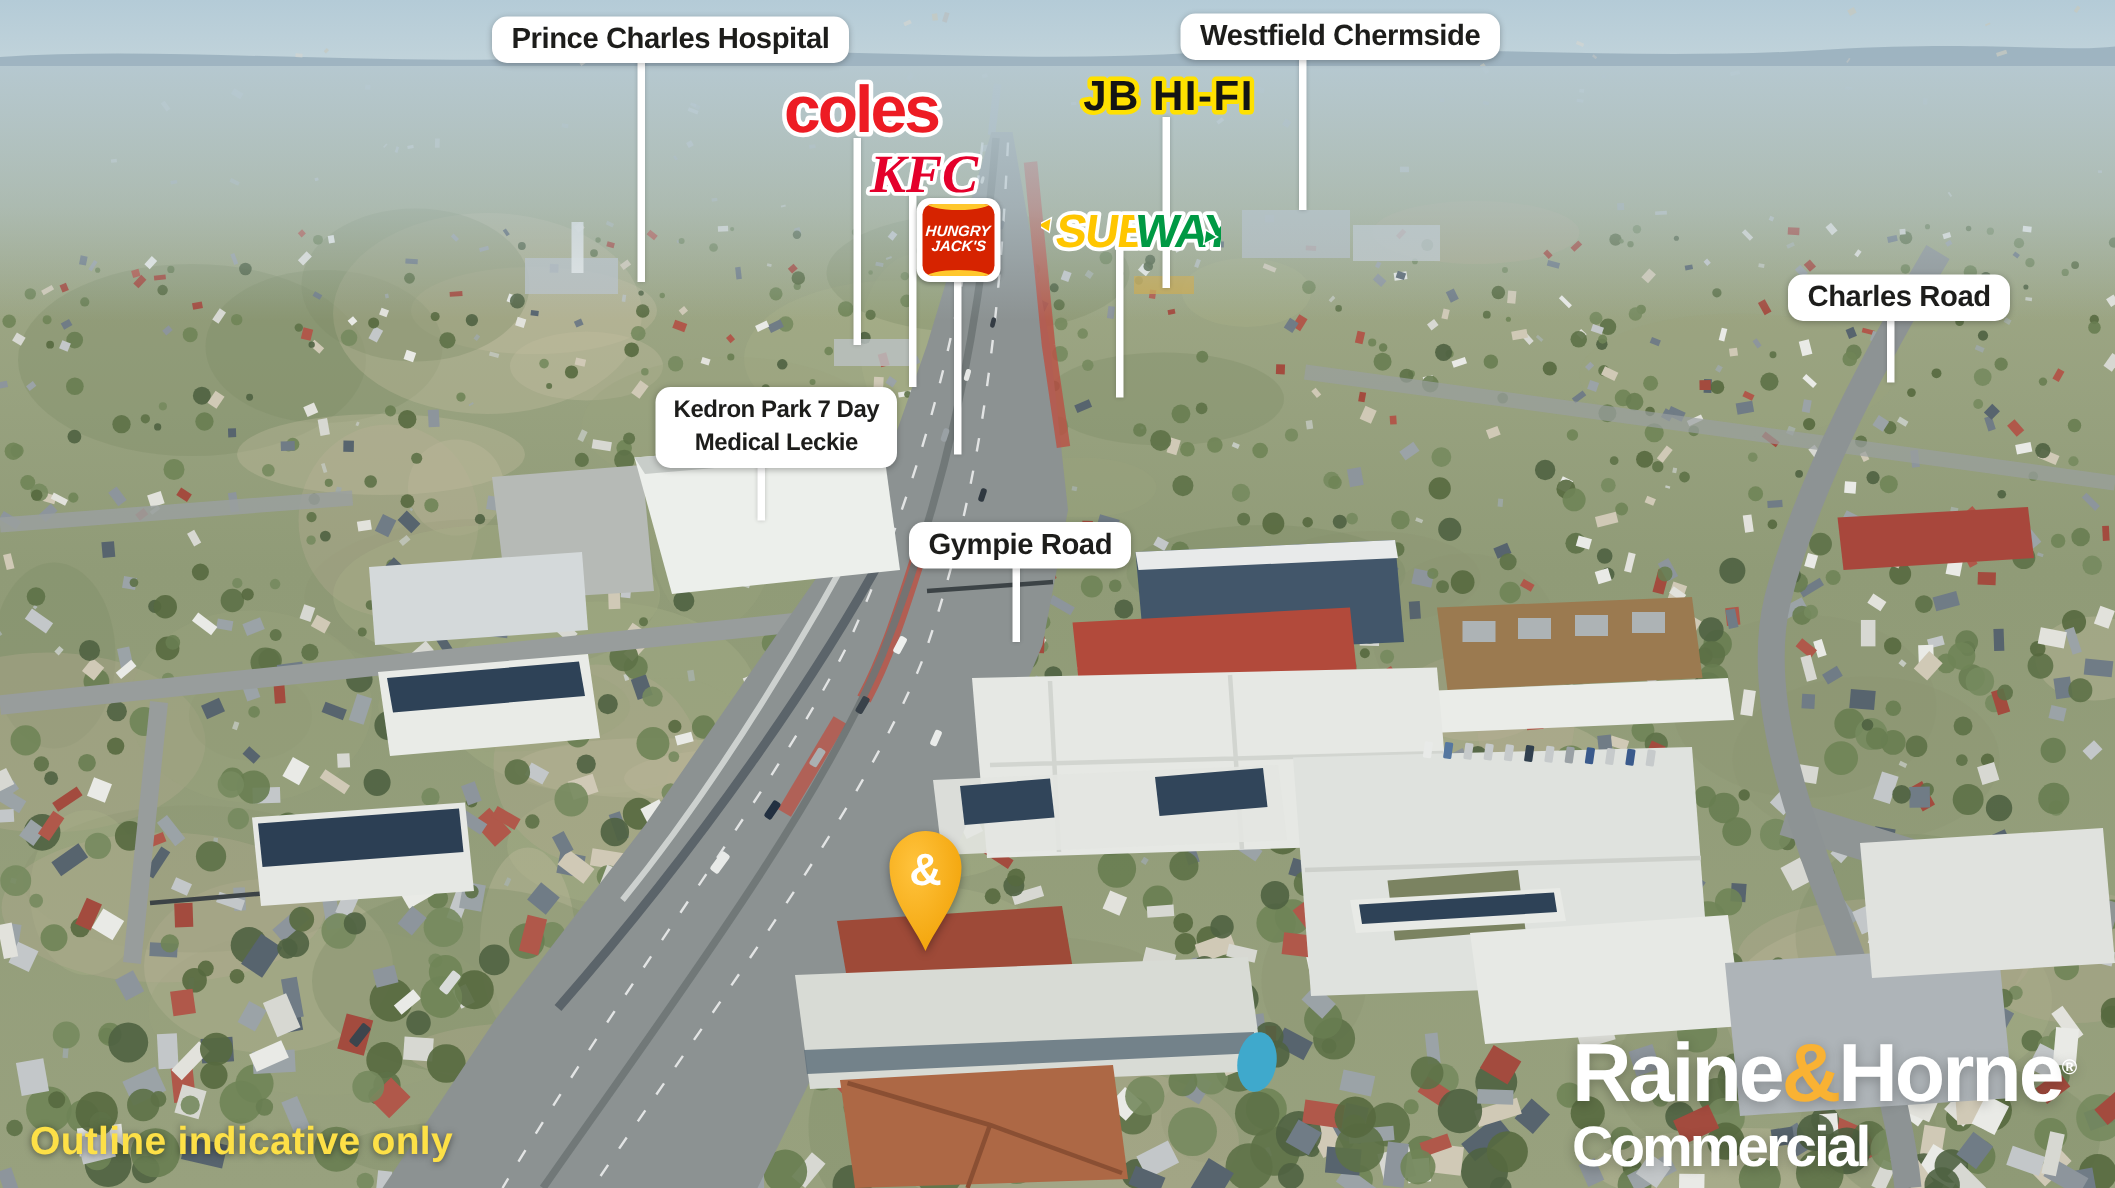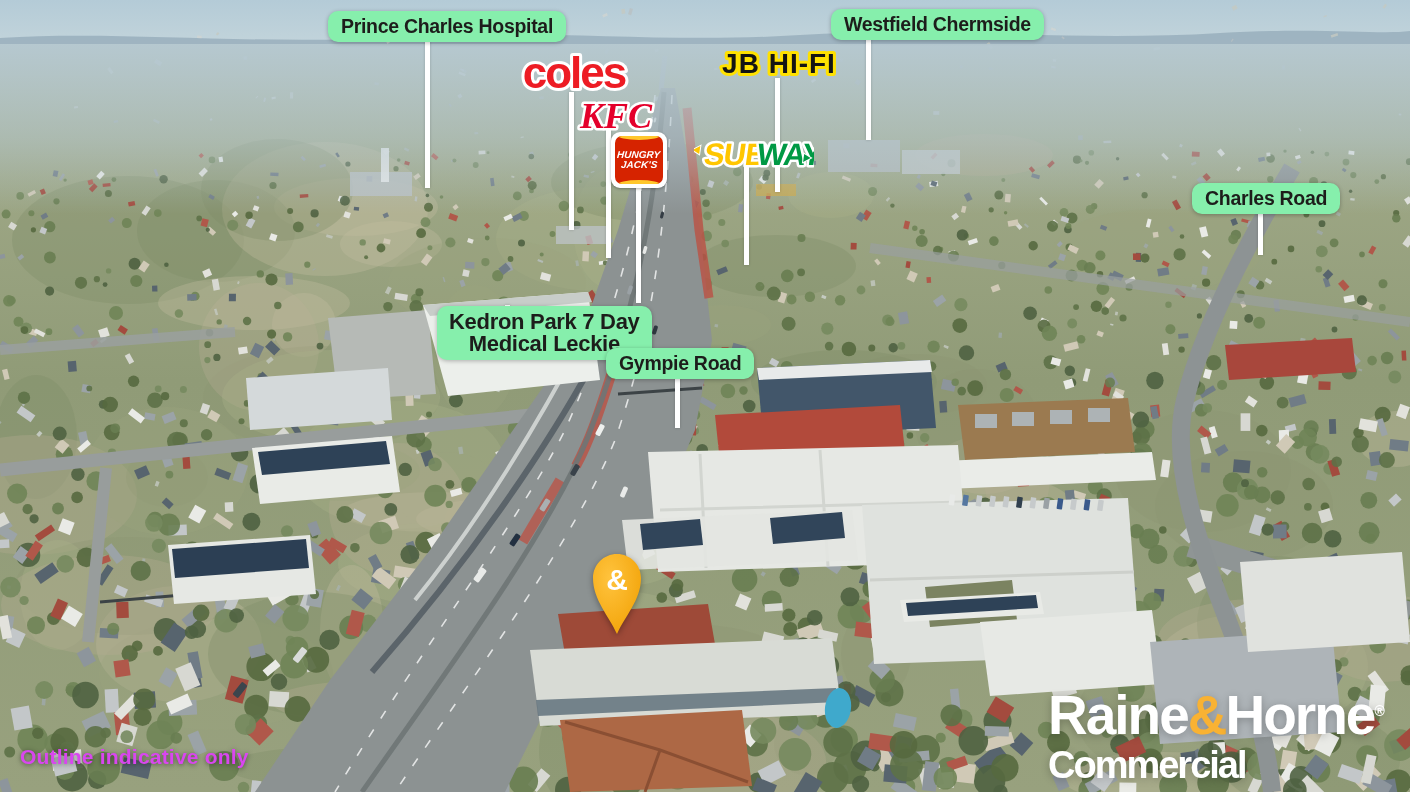--- a/index.html
+++ b/index.html
@@ -1,27 +1,27 @@
 <!DOCTYPE html>
 <html><head>
 <meta charset="utf-8">
 <style>
   html,body{margin:0;padding:0;background:#222;}
   #stage{position:relative;width:1410px;height:792px;overflow:hidden;
          font-family:"Liberation Sans",sans-serif;}
   #aerial{position:absolute;left:0;top:0;z-index:1;}
 
   
-  .loc-label{position:absolute;z-index:6;background:#86efac;color:#1d1d1b;
+  .loc-label{position:absolute;z-index:6;background:#ffffff;color:#1d1d1b;
     border-radius:10px;padding:4px 13px;font-weight:bold;font-size:19.5px;
     letter-spacing:-0.3px;white-space:nowrap;text-align:center;
     box-shadow:0 1px 4px rgba(0,0,0,.28);}
-  .loc-label.two-line{font-size:22px;line-height:22px;padding:5px 12px;margin-top:48px;}
+  .loc-label.two-line{font-size:16px;line-height:22px;padding:5px 12px;}
   #lbl-prince{left:328px;top:11px;}
-  #lbl-westfield{left:787px;top:9px;margin-left:44px;}
+  #lbl-westfield{left:787px;top:9px;}
   #lbl-leckie{left:1192px;top:183px;}
   #lbl-kedron{left:437px;top:258px;}
   #lbl-gympie{left:606px;top:348px;text-align:right;}
 
   
   .leader{position:absolute;z-index:4;width:5px;background:#fff;
     box-shadow:0 0 3px rgba(0,0,0,.2);}
   #ld-prince{left:425px;top:40px;height:148px;}
   #ld-westfield{left:866px;top:36px;height:104px;}
   #ld-leckie{left:1258px;top:208px;height:47px;}
@@ -59,22 +59,22 @@
   
   #brand{position:absolute;left:1048px;top:686px;z-index:6;color:#fff;
     font-weight:bold;letter-spacing:-2px;
     text-shadow:0 2px 8px rgba(0,0,0,.25);}
   .brand-line1{font-size:55px;line-height:50px;white-space:nowrap;}
   .brand-line2{font-size:38px;line-height:50px;white-space:nowrap;}
   .amp{color:#f9b233;}
   .reg{font-size:14px;vertical-align:18px;letter-spacing:0;}
 
   
-  #disclaimer{position:absolute;left:20px;top:745px;z-index:6;color:#d946ef;
-    font-size:21px;font-weight:bold;letter-spacing:0.2px;
+  #disclaimer{position:absolute;left:20px;top:745px;z-index:6;color:#fde047;
+    font-size:26px;font-weight:bold;letter-spacing:0.2px;
     text-shadow:0 1px 5px rgba(0,0,0,.5);}
 </style>
 </head>
 <body>
 
 <div id="stage">
 
   <svg id="aerial" width="1410" height="792" viewBox="0 0 1410 792">
     <defs>
       <linearGradient id="skyG" x1="0" y1="0" x2="0" y2="1">

